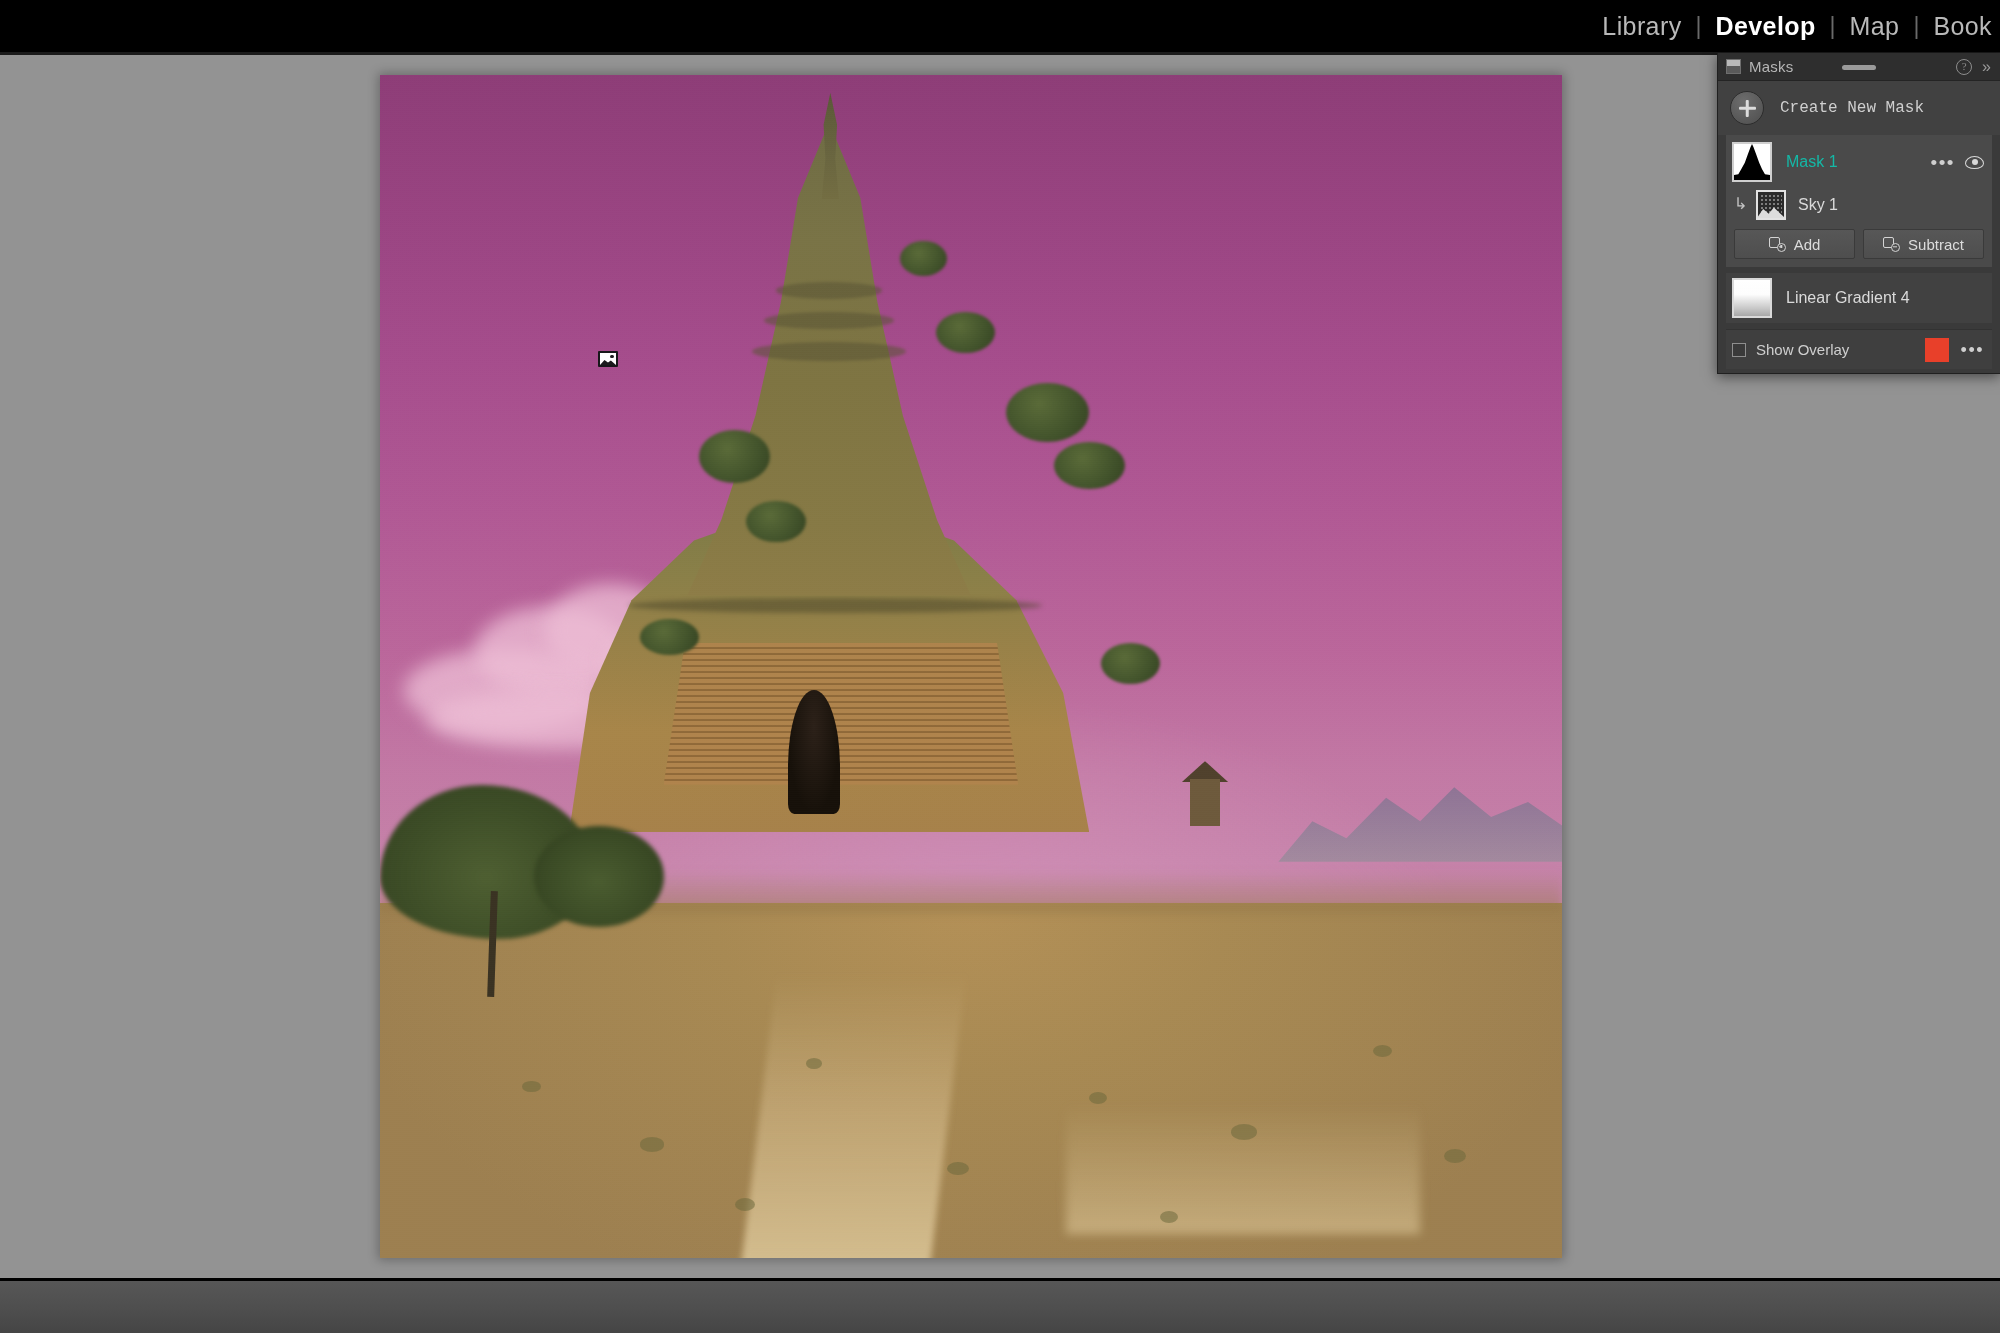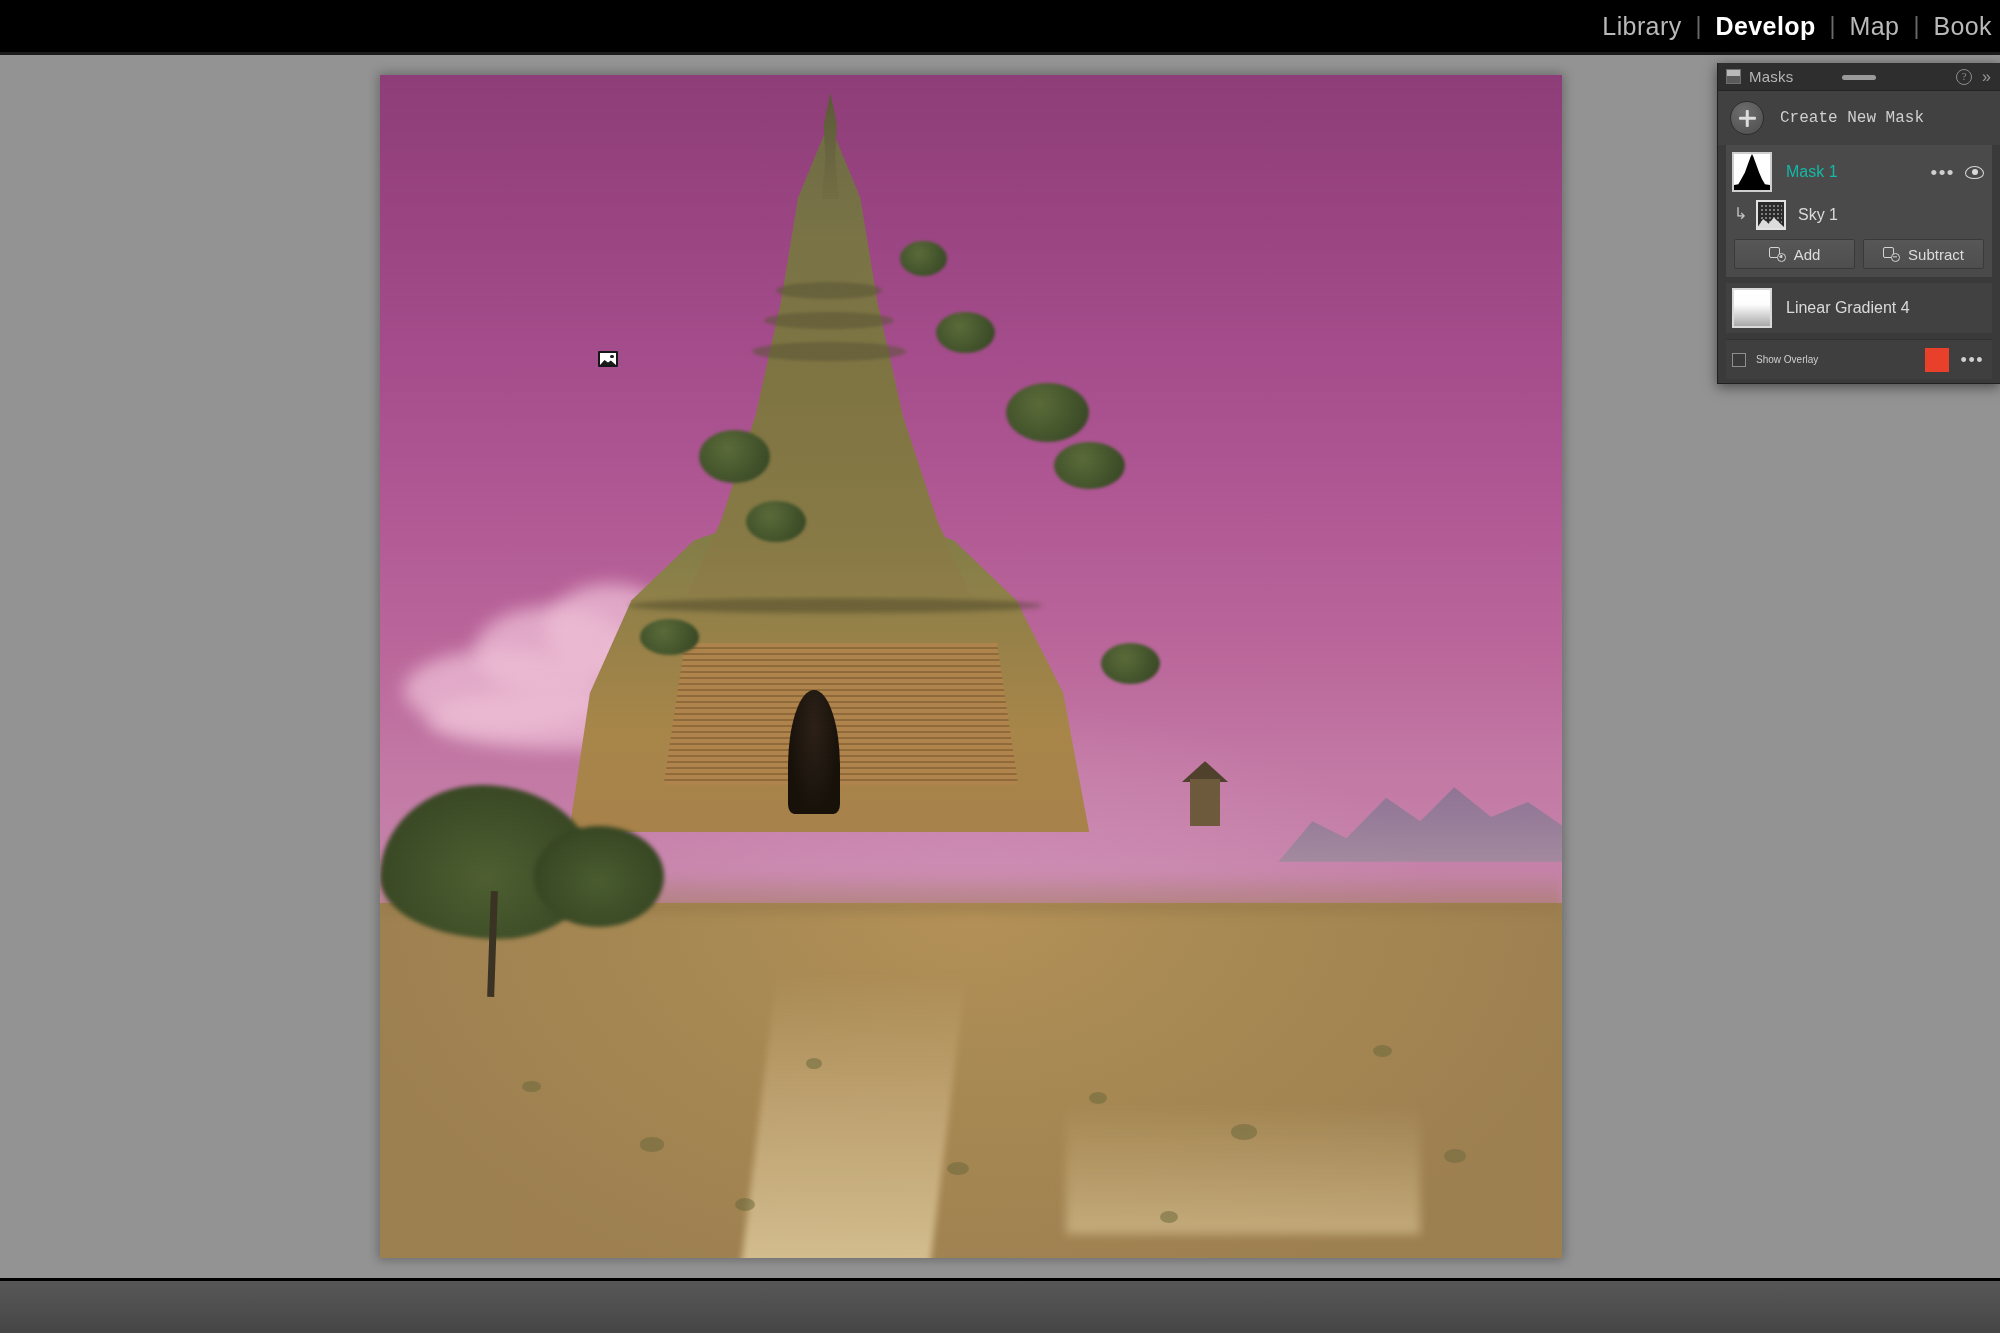--- a/index.html
+++ b/index.html
@@ -294,21 +294,21 @@
     position: absolute;
     left: 0; top: 1278px;
     width: 2000px; height: 55px;
     background: linear-gradient(to bottom, #575757 0%, #4e4e4e 55%, #454545 100%);
     border-top: 3px solid #000000;
   }
 
   
   .masks-panel {
     position: absolute;
-    left: 1717px; top: 63px;
+    left: 1717px; top: 53px;
     width: 283px;
     background: #3a3a3a;
     border-left: 1px solid #202020;
     border-bottom: 1px solid #202020;
     box-shadow: 0 3px 12px rgba(0,0,0,0.5);
     color: #d0d0d0;
     font-size: 15px;
     padding-bottom: 4px;
   }
 
@@ -577,21 +577,21 @@
     background: #3f3f3f;
   }
   .checkbox {
     width: 14px; height: 14px;
     border: 1.5px solid #8f8f8f;
     background: #3a3a3a;
     flex: none;
   }
   .overlay-label {
     margin-left: 10px;
-    font-size: 10px;
+    font-size: 15px;
     color: #cfcfcf;
     flex: 1;
   }
   .swatch {
     width: 24px; height: 24px;
     flex: none;
     margin-right: 12px;
   }
   .overlay-dots {
     color: #cfcfcf;

